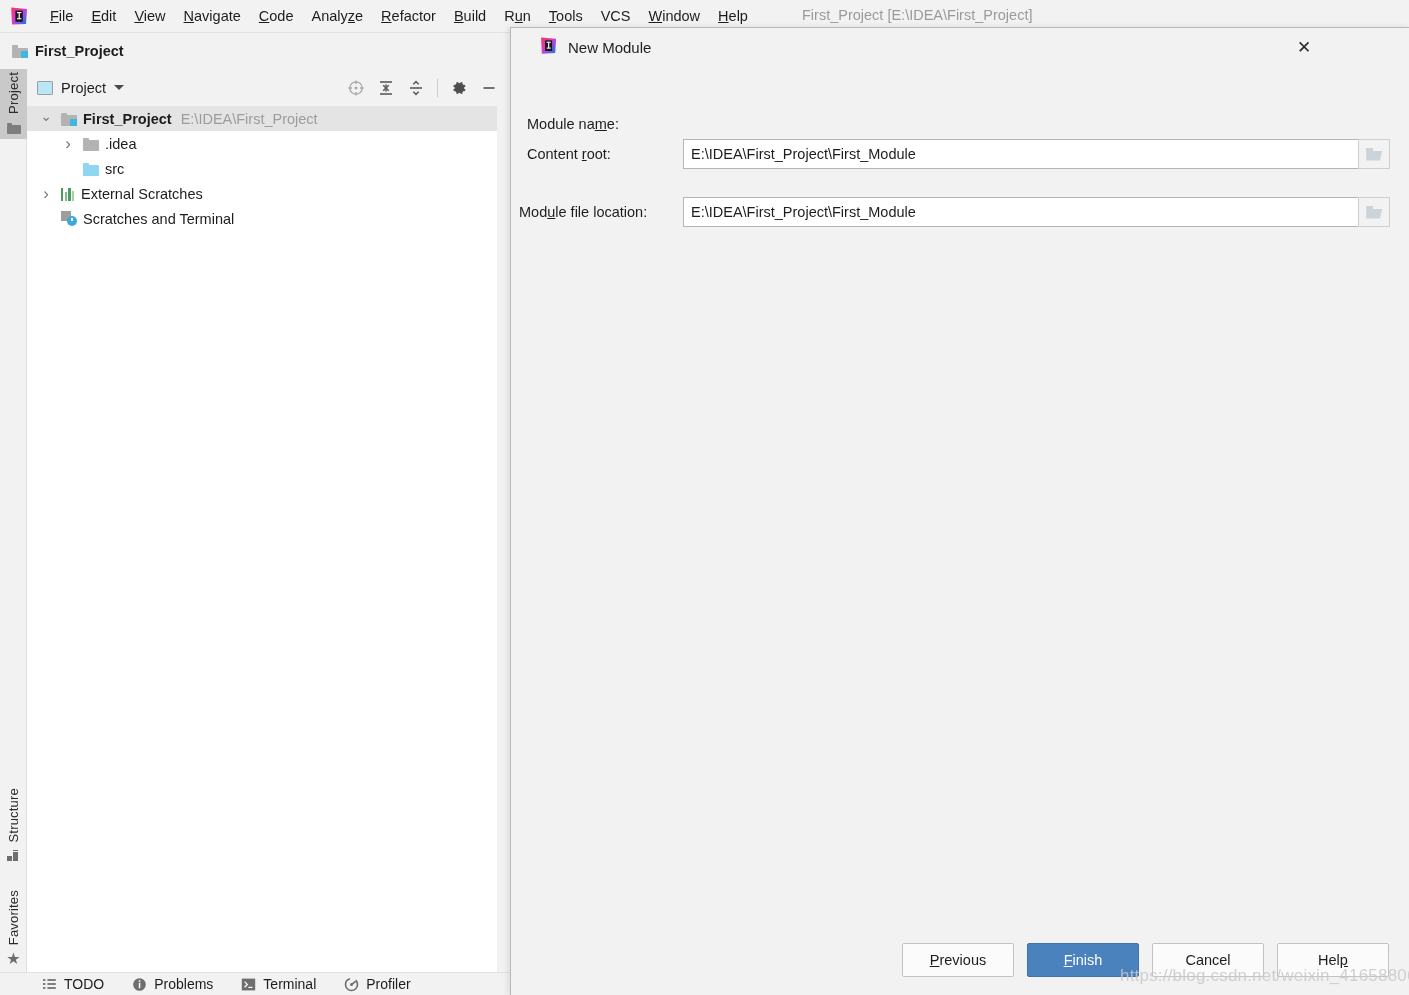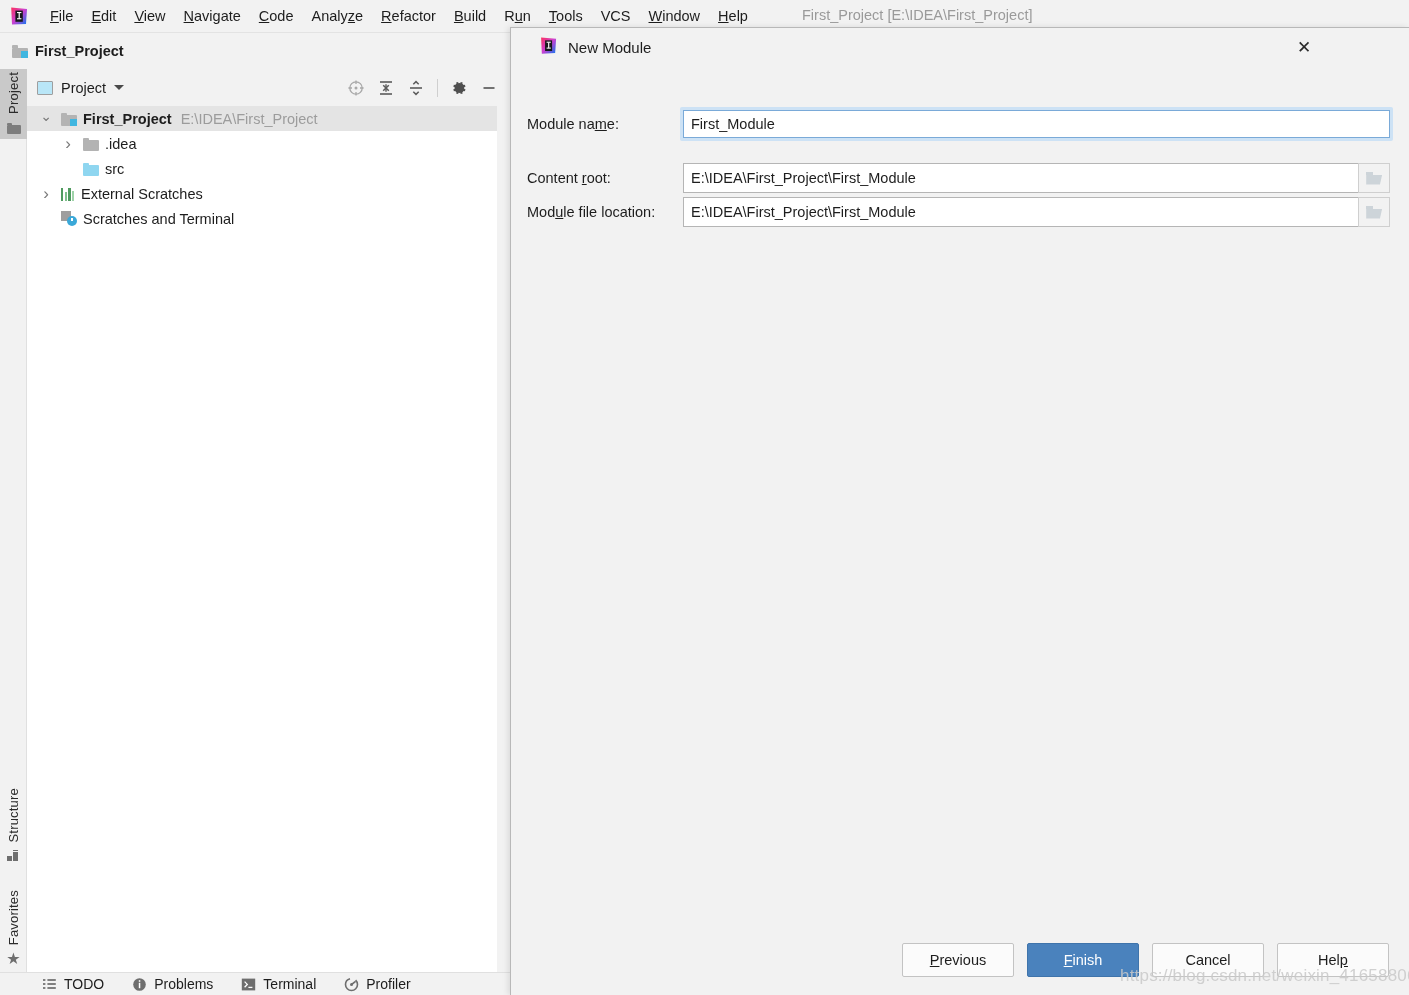--- a/index.html
+++ b/index.html
@@ -441,40 +441,37 @@
        </svg>
      </span>
      <span class="dlg-title">New Module</span>
      <span class="dlg-close">✕</span>
    </div>
 
    <div class="dlg-body">
 
      <div class="field-row" style="top:42px;">
        <div class="field-label" style="position:absolute;left:16px;"><span>Module na</span><u>m</u><span>e:</span></div>
-       <div class="focus-ring" style="position:absolute;left:169px;width:713px;">
-         <div class="textbox">First_Module</div>
-       </div>
      </div>
 
-     <div class="field-row" style="top:96px;text-decoration:underline;">
+     <div class="field-row" style="top:72px;text-decoration:underline;">
        <div class="field-label" style="position:absolute;left:16px;"><span>Content </span><u>r</u><span>oot:</span></div>
        <div style="position:absolute;left:172px;width:707px;display:flex;">
          <div class="textbox">E:\IDEA\First_Project\First_Module</div>
          <div class="browse-btn">
            <span class="browse-icon">
                 <i class="bt"></i>
                 <i class="bb"></i>
               </span>
          </div>
        </div>
      </div>
 
      <div class="field-row" style="top:130px;">
-       <div class="field-label" style="position:absolute;left:16px;"><span>Mod</span><u>u</u><span>le file location:</span></div>
+       <div class="field-label" style="position:absolute;left:8px;"><span>Mod</span><u>u</u><span>le file location:</span></div>
        <div style="position:absolute;left:172px;width:707px;display:flex;">
          <div class="textbox">E:\IDEA\First_Project\First_Module</div>
          <div class="browse-btn">
            <span class="browse-icon">
                 <i class="bt"></i>
                 <i class="bb"></i>
               </span>
          </div>
        </div>
      </div>

